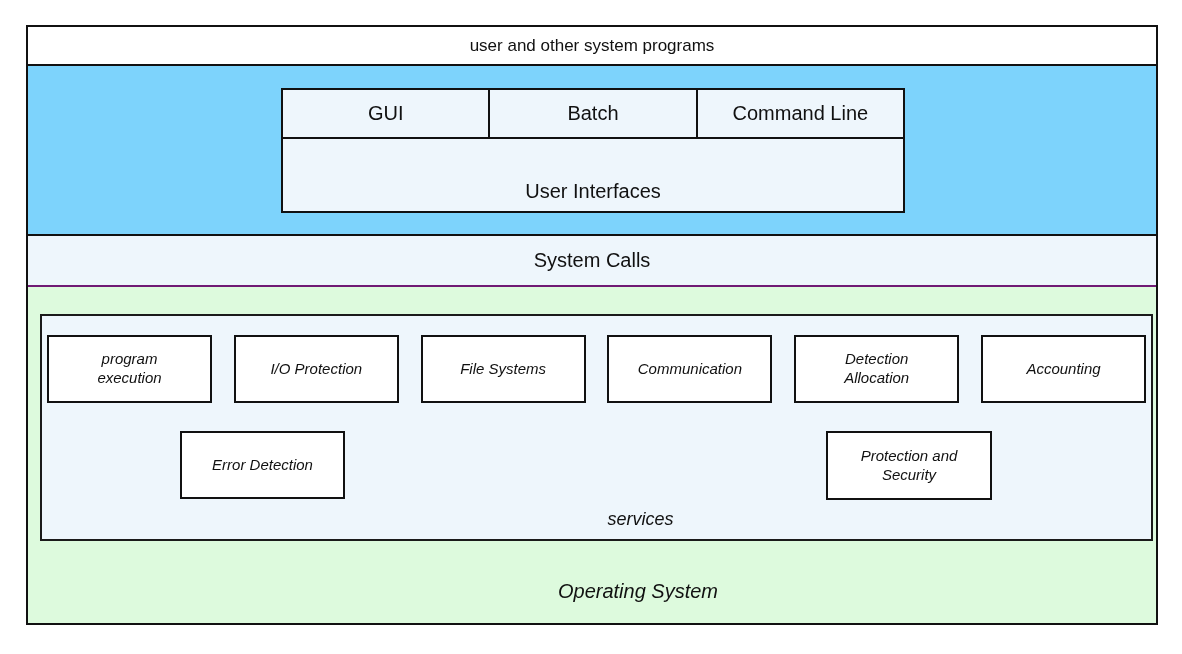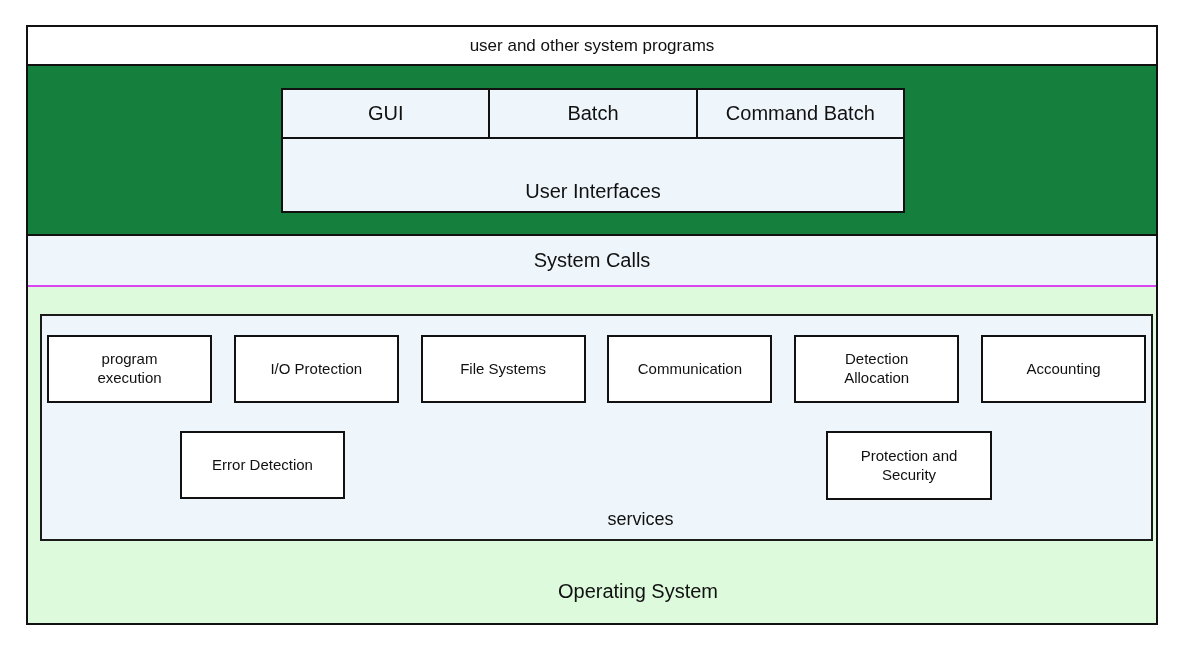--- a/index.html
+++ b/index.html
@@ -24,21 +24,21 @@
     height: 39px;
     flex: 0 0 39px;
     background: #ffffff;
     border-bottom: 2px solid #111;
     display: flex; align-items: center; justify-content: center;
     font-size: 17px;
   }
   
   .band-ui {
     flex: 0 0 170px;
-    background: #15803d;
+    background: #7dd3fc;
     border-bottom: 2px solid #111;
     position: relative;
     padding-left: 11px;
   }
   .ui-box {
     position: absolute;
     left: 253px; top: 22px;
     width: 624px; height: 125px;
     border: 2px solid #111;
     background: #eef6fc;
@@ -58,29 +58,30 @@
   .ui-row-bottom {
     flex: 1 1 auto;
     display: flex; align-items: center; justify-content: center;
     font-size: 20px;
     margin-top: 32px;
   }
   
   .band-syscalls {
     flex: 0 0 51px;
     background: #eef6fc;
-    border-bottom: 2px solid #d946ef;
+    border-bottom: 2px solid #701a75;
     display: flex; align-items: center; justify-content: center;
     font-size: 20px;
   }
   
   .band-os {
     flex: 1 1 auto;
     background: #ddfadd;
     position: relative;
+    font-style: italic;
   }
   .services-box {
     position: absolute;
     left: 12px; top: 27px;
     width: 1113px; height: 227px;
     border: 2px solid #1a1a1a;
     background: #eef6fc;
   }
   .svc-row1 {
     position: absolute;
@@ -131,21 +132,21 @@
   <div class="band-ui">
     <div class="ui-box">
       <div class="ui-row-top">
         <div class="ui-cell">
           <span>GUI</span>
         </div>
         <div class="ui-cell">
           <span>Batch</span>
         </div>
         <div class="ui-cell">
-          <span>Command Batch</span>
+          <span>Command Line</span>
         </div>
       </div>
       <div class="ui-row-bottom">
         <span>User Interfaces</span>
       </div>
     </div>
   </div>
 
   <div class="band-syscalls">
     <span>System Calls</span>

